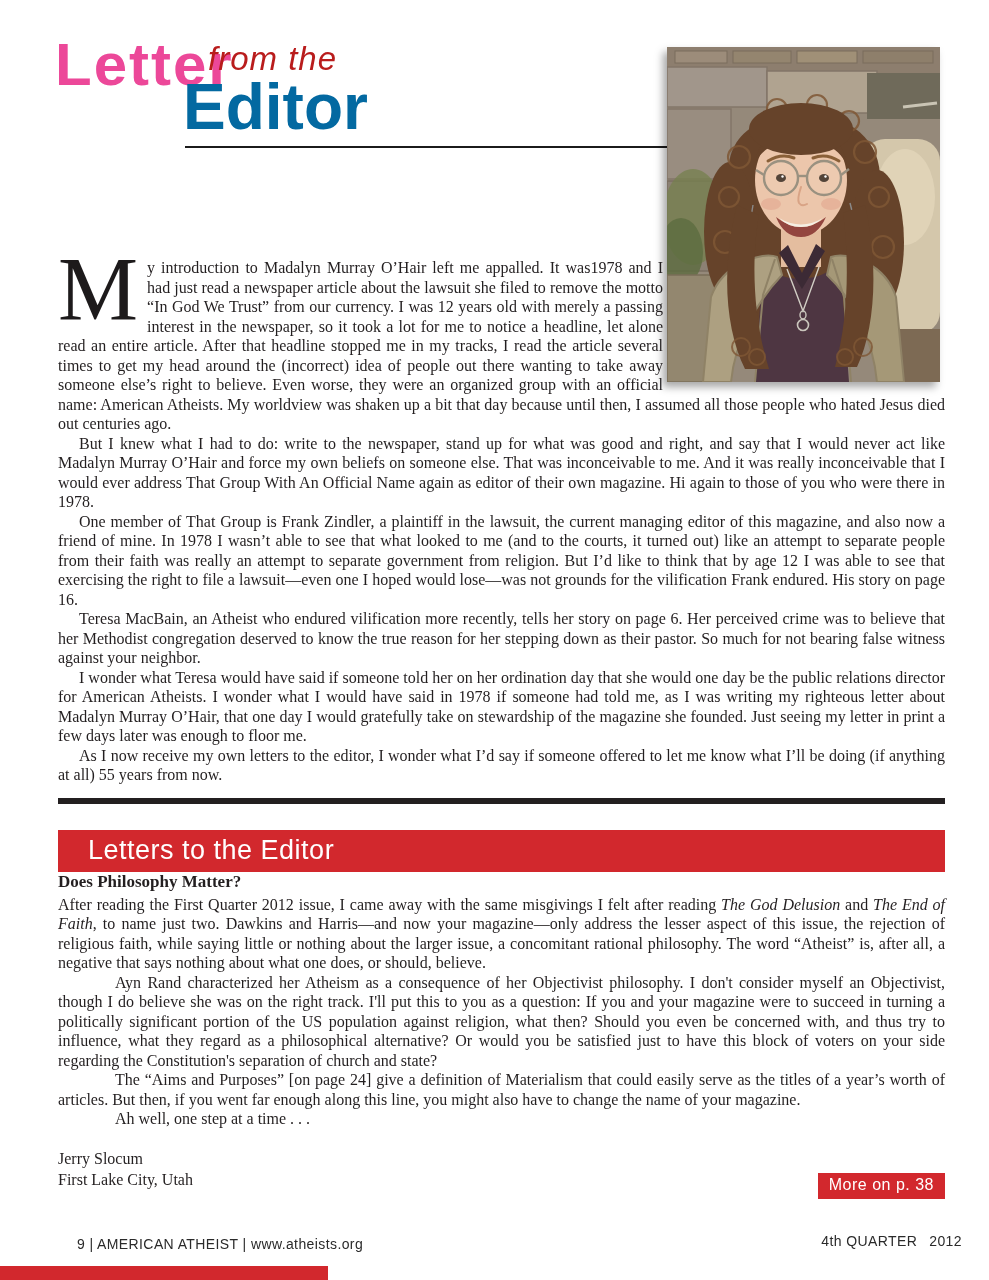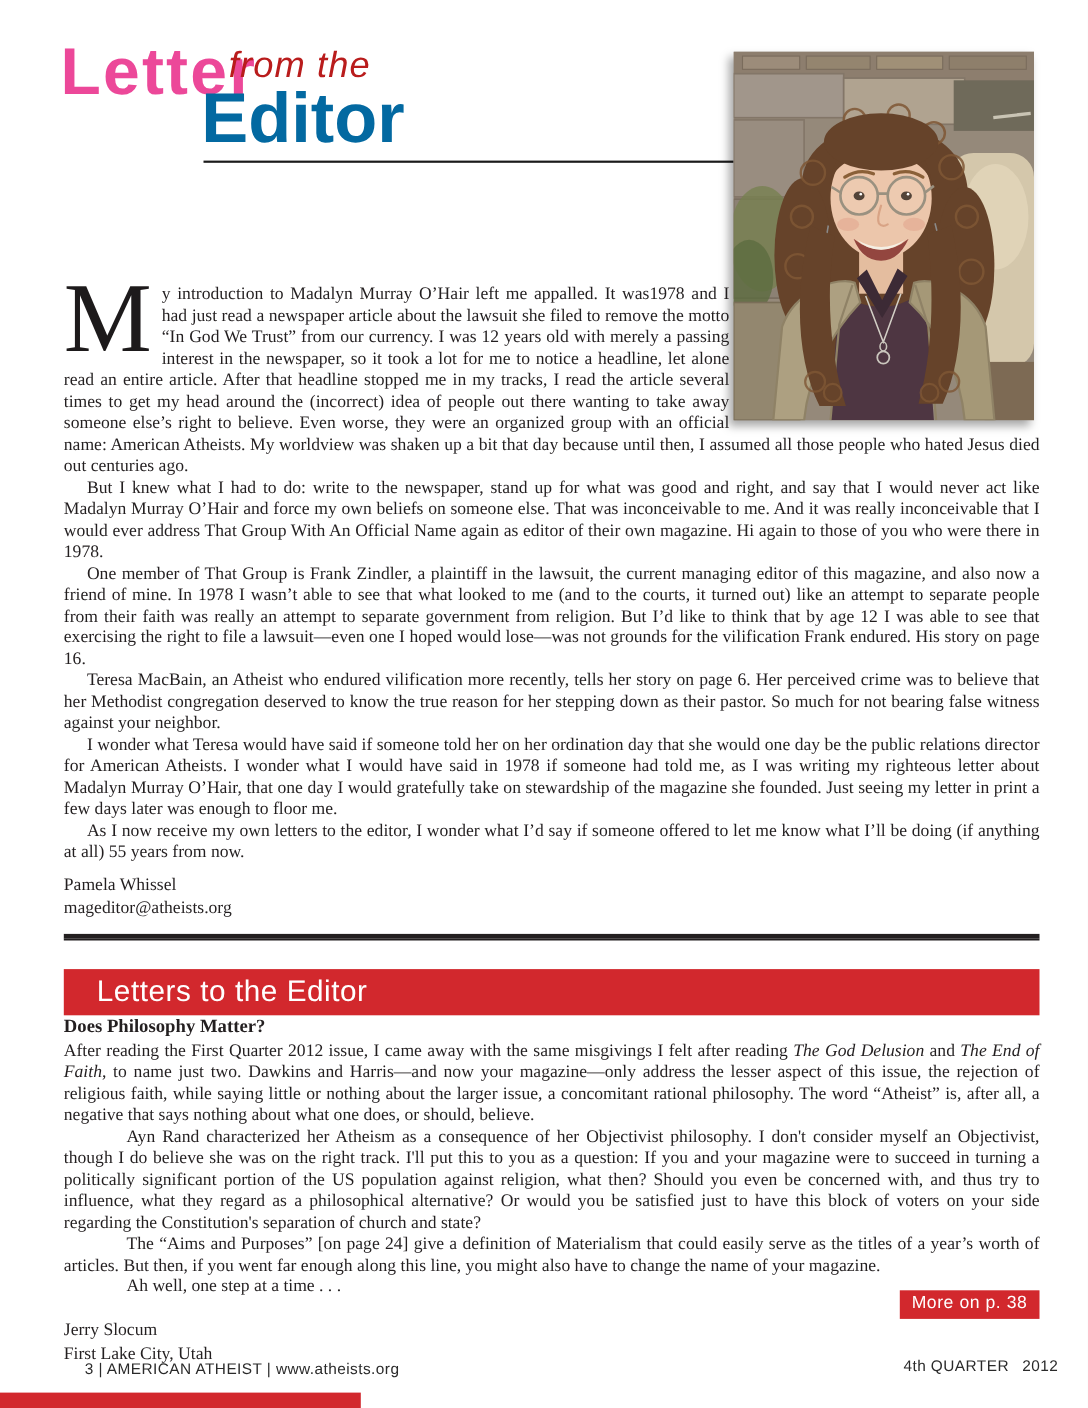--- a/index.html
+++ b/index.html
@@ -212,24 +212,20 @@
 
     <div class="body">
       <p><span class="dropcap">M</span><span>y introduction to Madalyn Murray O’Hair left me appalled. It was1978 and I had just read a newspaper article about the lawsuit she filed to remove the motto “In God We Trust” from our currency. I was 12 years old with merely a passing interest in the newspaper, so it took a lot for me to notice a headline, let alone read an entire article. After that headline stopped me in my tracks, I read the article several times to get my head around the (incorrect) idea of people out there wanting to take away someone else’s right to believe. Even worse, they were an organized group with an official name: American Atheists. My worldview was shaken up a bit that day because until then, I assumed all those people who hated Jesus died out centuries ago.</span></p>
       <p>But I knew what I had to do: write to the newspaper, stand up for what was good and right, and say that I would never act like Madalyn Murray O’Hair and force my own beliefs on someone else. That was inconceivable to me. And it was really inconceivable that I would ever address That Group With An Official Name again as editor of their own magazine. Hi again to those of you who were there in 1978.</p>
       <p>One member of That Group is Frank Zindler, a plaintiff in the lawsuit, the current managing editor of this magazine, and also now a friend of mine. In 1978 I wasn’t able to see that what looked to me (and to the courts, it turned out) like an attempt to separate people from their faith was really an attempt to separate government from religion. But I’d like to think that by age 12 I was able to see that exercising the right to file a lawsuit—even one I hoped would lose—was not grounds for the vilification Frank endured. His story on page 16.</p>
       <p>Teresa MacBain, an Atheist who endured vilification more recently, tells her story on page 6. Her perceived crime was to believe that her Methodist congregation deserved to know the true reason for her stepping down as their pastor. So much for not bearing false witness against your neighbor.</p>
       <p>I wonder what Teresa would have said if someone told her on her ordination day that she would one day be the public relations director for American Atheists. I wonder what I would have said in 1978 if someone had told me, as I was writing my righteous letter about Madalyn Murray O’Hair, that one day I would gratefully take on stewardship of the magazine she founded.  Just seeing my letter in print a few days later was enough to floor me.</p>
       <p>As I now receive my own letters to the editor, I wonder what I’d say if someone offered to let me know what I’ll be doing (if anything at all) 55 years from now.</p>
     </div>
 
-    <div class="sig">
-      <div>Pamela Whissel</div>
-      <div>mageditor@atheists.org</div>
-    </div>
 
     <div class="divider"></div>
 
     <div class="banner" style="background: rgb(210, 40, 45);">
       <span>Letters to the Editor</span>
     </div>
 
     <div class="letters">
       <h3>Does Philosophy Matter?</h3>
       <p><span>After reading the First Quarter 2012 issue, I came away with the same misgivings I felt after reading </span><em>The God Delusion</em><span> and </span><em>The End of Faith</em><span>, to name just two. Dawkins and Harris—and now your magazine—only address the lesser aspect of this issue, the rejection of religious faith, while saying little or nothing about the larger issue, a concomitant rational philosophy. The word “Atheist” is, after all, a negative that says nothing about what one does, or should, believe.</span></p>
@@ -239,20 +235,20 @@
 
       <div class="sig2">
         <div>Jerry Slocum</div>
         <div>First Lake City, Utah</div>
       </div>
     </div>
   </div>
 
   <div class="more-badge" style="background: rgb(210, 40, 45);">More on p. 38</div>
 
-  <div class="footer-left">3 | AMERICAN ATHEIST | www.atheists.org</div>
+  <div class="footer-left">9 | AMERICAN ATHEIST | www.atheists.org</div>
   <div class="footer-right">
     <span>4th QUARTER</span><span>2012</span>
   </div>
 
   <div class="bottom-bar" style="background: rgb(210, 40, 45);"></div>
 
 </div>
 
 </body></html>

